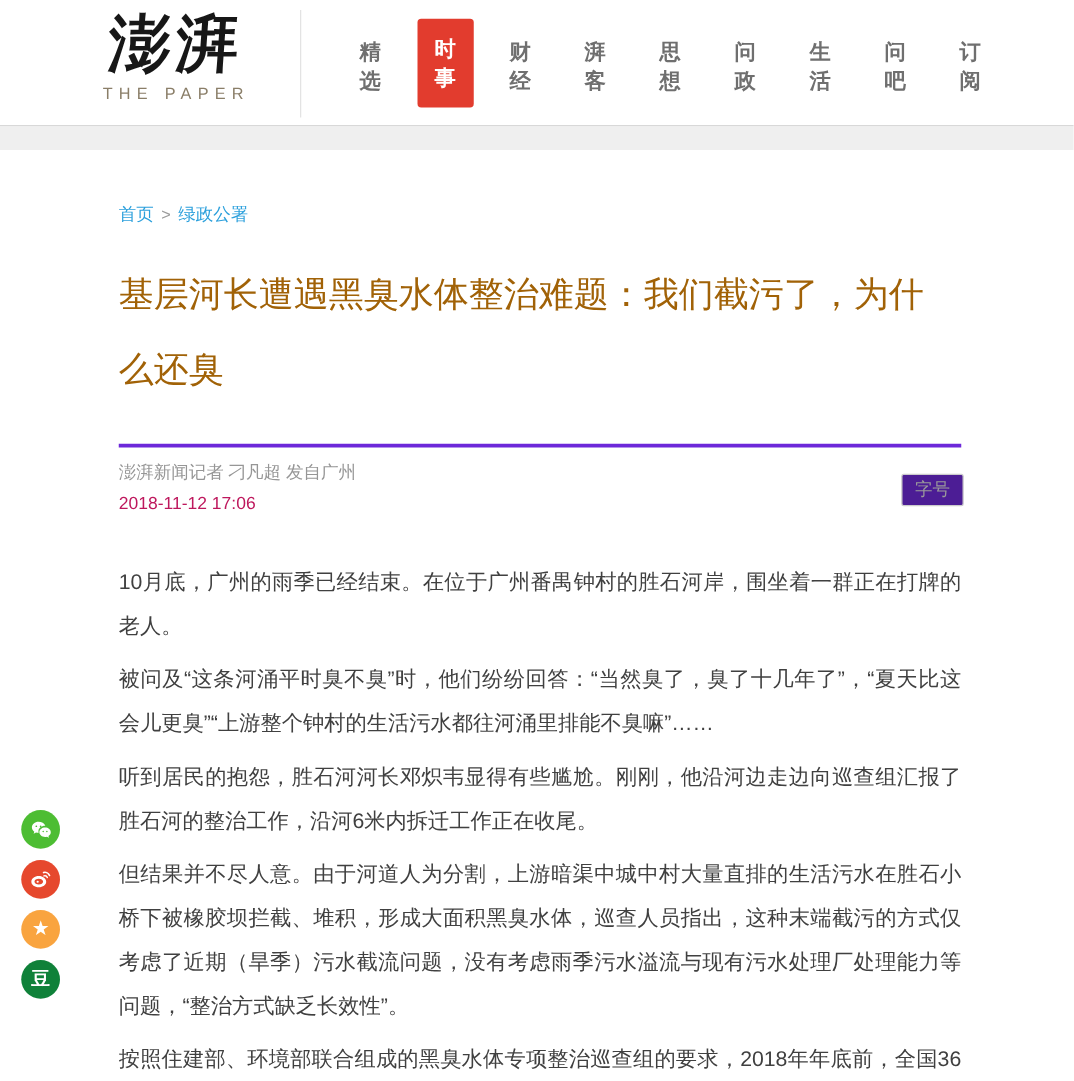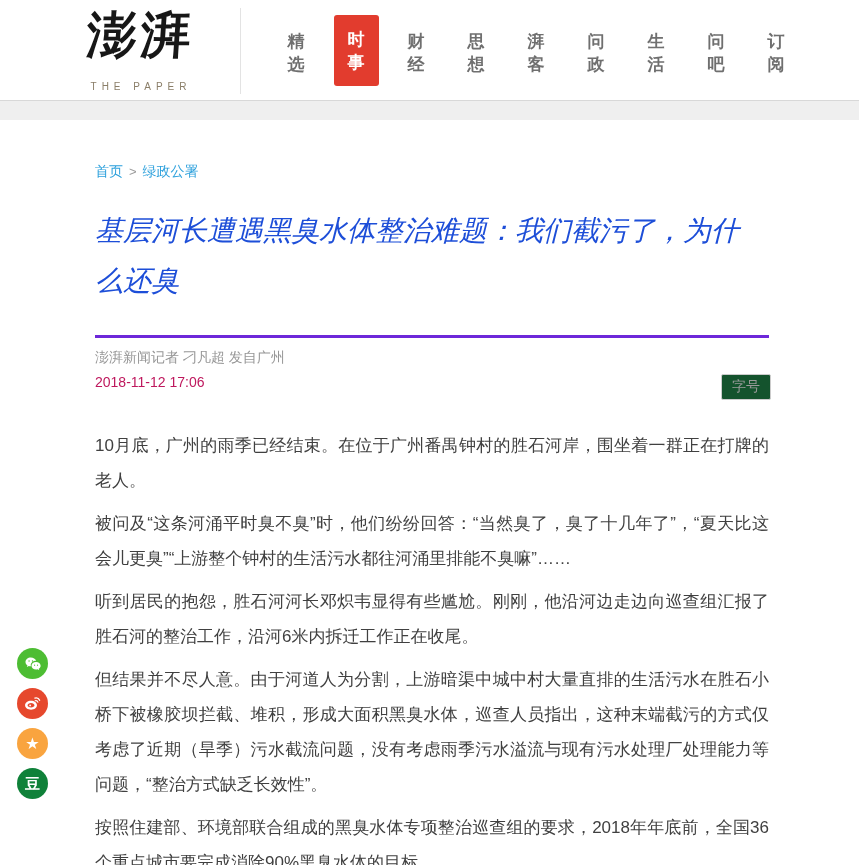--- a/index.html
+++ b/index.html
@@ -5,50 +5,50 @@
   * { margin: 0; padding: 0; box-sizing: border-box; }
   html, body { width: 859px; height: 865px; overflow: hidden; background: #fff;
     font-family: "Liberation Sans", "DejaVu Sans", sans-serif; }
 
   
   .header { position: relative; width: 859px; height: 101px; background: #fff;
     border-bottom: 1px solid #d8d8d8; }
   .logo { position: absolute; left: 76px; top: 4px; width: 130px; text-align: center; cursor: pointer; }
   .logo-zh { font-size: 50px; font-weight: 900; color: #171717; letter-spacing: 4px;
     transform: skewX(-4deg); font-family: "DejaVu Serif", serif; line-height: 62px; }
-  .logo-en { font-size: 10px; letter-spacing: 5px; color: #8a7e68; margin-top: 15px; }
+  .logo-en { font-size: 13px; letter-spacing: 5px; color: #8a7e68; margin-top: 1px; }
   .header-divider { position: absolute; left: 240px; top: 8px; width: 1px; height: 86px; background: #e3e3e3; }
 
   .nav { position: absolute; left: 266px; top: 0; height: 101px; display: flex; list-style: none; }
   .nav-item { width: 60px; display: flex; justify-content: center; align-items: flex-start;
     padding-top: 30px; cursor: pointer; font-weight: bold; }
   .nav-label { display: block; width: 18px; font-size: 17px; line-height: 23px; color: #6f6f6f;
     word-break: break-all; text-align: center; }
   .nav-item.active { padding-top: 15px; }
   .nav-item.active .nav-box { width: 45px; height: 71px; background: #e23c2e; border-radius: 3px;
     display: flex; justify-content: center; align-items: center; }
   .nav-item.active .nav-label { color: #fff; }
 
   .gray-strip { width: 859px; height: 19px; background: #efefef; }
 
   
   .main { position: relative; width: 674px; margin-left: 95px; }
   .breadcrumb { margin-top: 43px; font-size: 14px; color: #999; }
   .breadcrumb a { color: #2ca0dc; text-decoration: none; cursor: pointer; }
   .breadcrumb .sep { margin: 0 6px; color: #9b9b9b; font-size: 13px; }
 
-  .article-title { margin-top: 25px; width: 662px; font-size: 28px; line-height: 50px;
-    font-weight: 400; color: #1d4ed8; font-style: italic; }
+  .article-title { margin-top: 25px; width: 662px; font-size: 28px; line-height: 60px;
+    font-weight: 400; color: #a16207; }
 
   .meta { position: relative; margin-top: 29px; border-top: 3px solid #6d28d9; padding-top: 9px; }
   .byline { font-size: 14px; color: #969696; line-height: 20px; }
   .pub-date { font-size: 14px; color: #be185d; line-height: 20px; margin-top: 5px; }
   .fontsize-btn { position: absolute; right: -2px; top: 21px; padding: 3px 10px;
-    border: 1px solid #ccc; background: #14532d; color: #9b9b9b; font-size: 14px;
-    border-radius: 2px; cursor: pointer; margin-top: 15px; }
+    border: 1px solid #ccc; background: #4c1d95; color: #9b9b9b; font-size: 14px;
+    border-radius: 2px; cursor: pointer; }
 
   .article-body { margin-top: 36px; }
   .article-body p { font-size: 17px; line-height: 35px; color: #404040;
     text-align: justify; margin-bottom: 8px; }
 
   
   .share-rail { position: absolute; left: 17px; top: 648px; width: 31px; }
   .share-btn { width: 31px; height: 31px; border-radius: 50%; margin-bottom: 9px;
     display: flex; align-items: center; justify-content: center; cursor: pointer; }
   .share-btn.wechat { background: #4dbd33; }
@@ -73,24 +73,24 @@
       </li>
     <li class="nav-item active">
         <span class="nav-box">
           <span class="nav-label">时事</span>
         </span>
       </li>
     <li class="nav-item">
         <span class="nav-label">财经</span>
       </li>
     <li class="nav-item">
-        <span class="nav-label">思想</span>
+        <span class="nav-label">湃客</span>
       </li>
     <li class="nav-item">
-        <span class="nav-label">湃客</span>
+        <span class="nav-label">思想</span>
       </li>
     <li class="nav-item">
         <span class="nav-label">问政</span>
       </li>
     <li class="nav-item">
         <span class="nav-label">生活</span>
       </li>
     <li class="nav-item">
         <span class="nav-label">问吧</span>
       </li>

